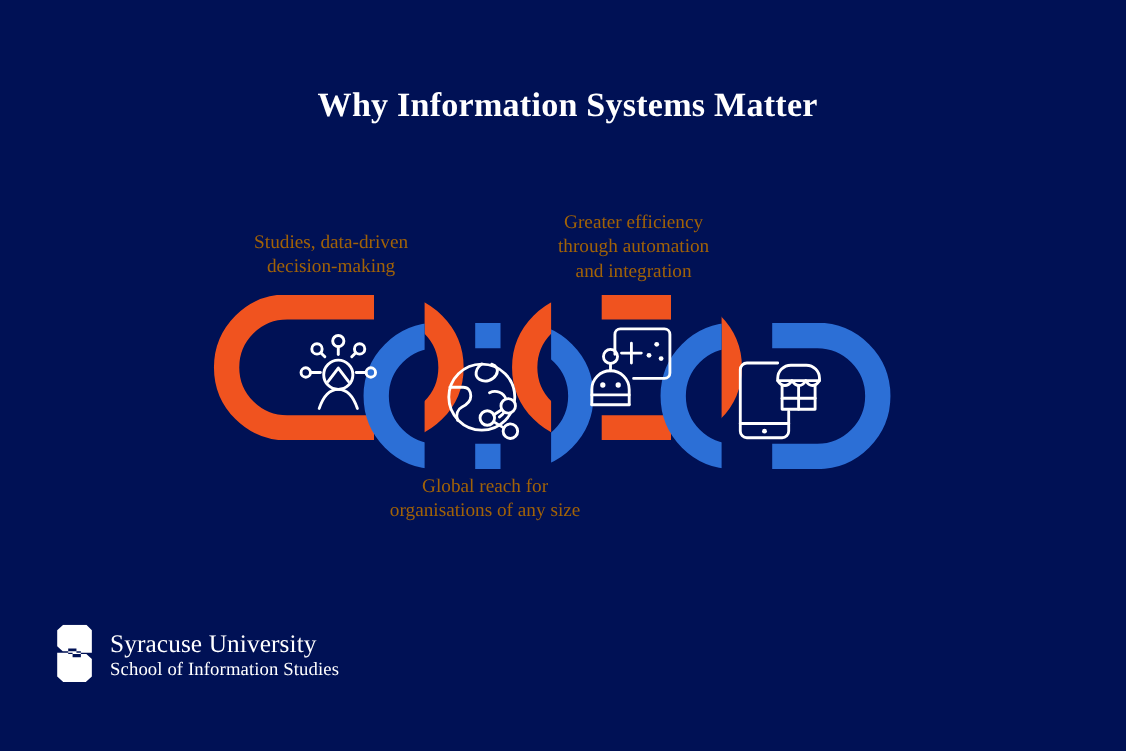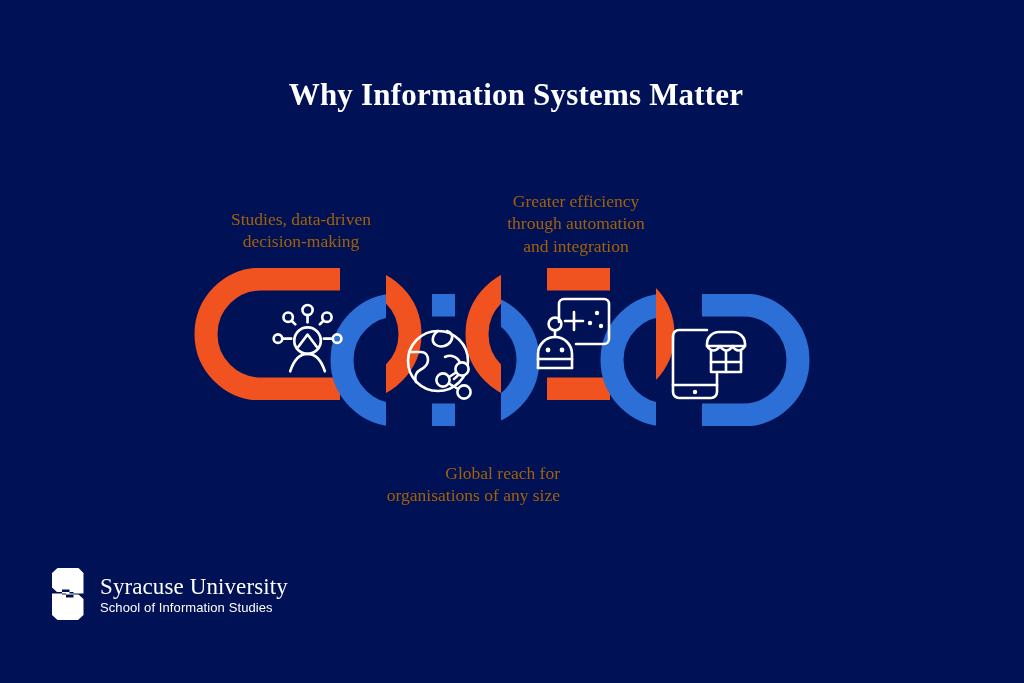--- a/index.html
+++ b/index.html
@@ -53,44 +53,44 @@
     position: absolute;
     text-align: center;
     font-family: "Liberation Serif", "DejaVu Serif", serif;
     font-size: 17.5px;
     line-height: 1.28;
     color: #a16207;
     white-space: pre-line;
   }
   .caption-1 { left: 182px; top: 208px; width: 238px; }
   .caption-2 { left: 462px; top: 190px; width: 228px; }
-  .caption-3 { left: 322px; top: 462px; width: 238px; text-align: right; }
+  .caption-3 { left: 322px; top: 430px; width: 238px; }
   .caption-4 { left: 590px; top: 441px; width: 218px; }
 
   
   .logo {
     position: absolute;
     left: 48px;
     top: 568px;
     display: flex;
-    align-items: center;
+    align-items: flex-end;
     gap: 14px;
   }
   .logo-mark { width: 38px; height: 52px; display: block; flex: none; }
   .logo-text { display: flex; flex-direction: column; justify-content: center; }
   .logo-line1 {
     font-family: "Liberation Serif", "DejaVu Serif", serif;
     font-size: 23px;
     line-height: 1.18;
     color: #ffffff;
     letter-spacing: 0.1px;
   }
   .logo-line2 {
-    font-family: Liberation Sans, sans-serif;
-    font-size: 13px;
+    font-family: Liberation Serif, serif;
+    font-size: 17px;
     line-height: 1.22;
     color: #ffffff;
     letter-spacing: 0.1px;
   }
 </style>
 </head>
 <body>
 
 <div class="slide">
 

